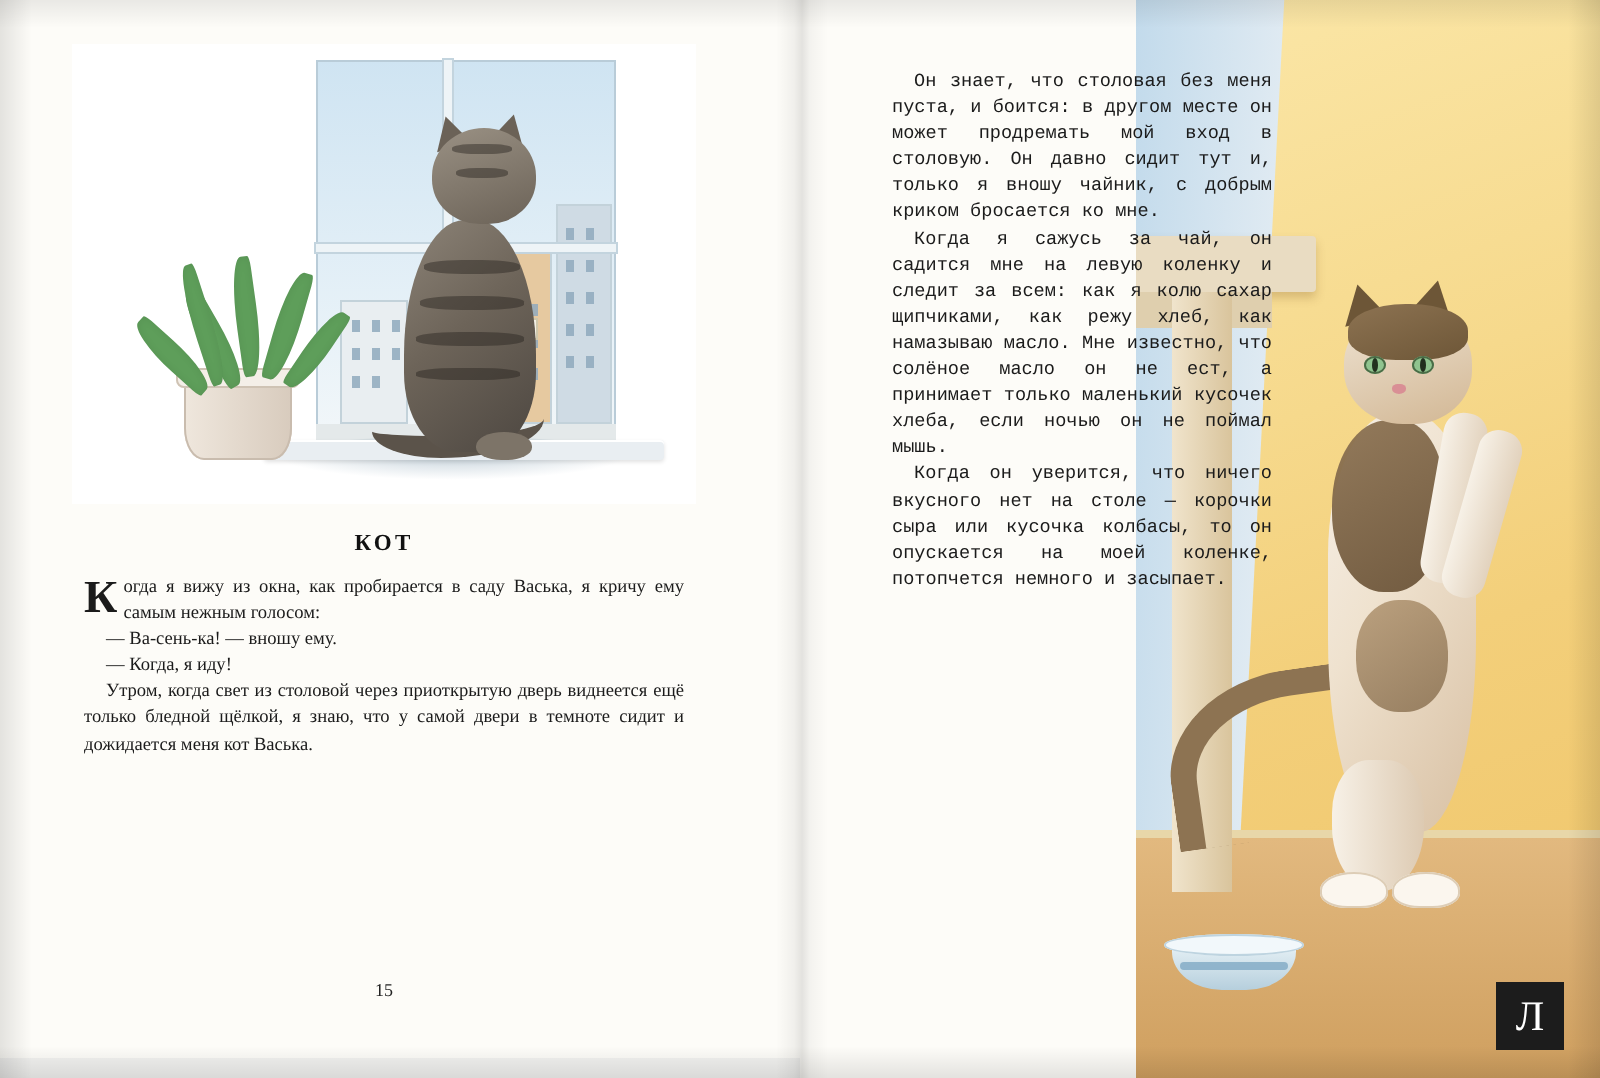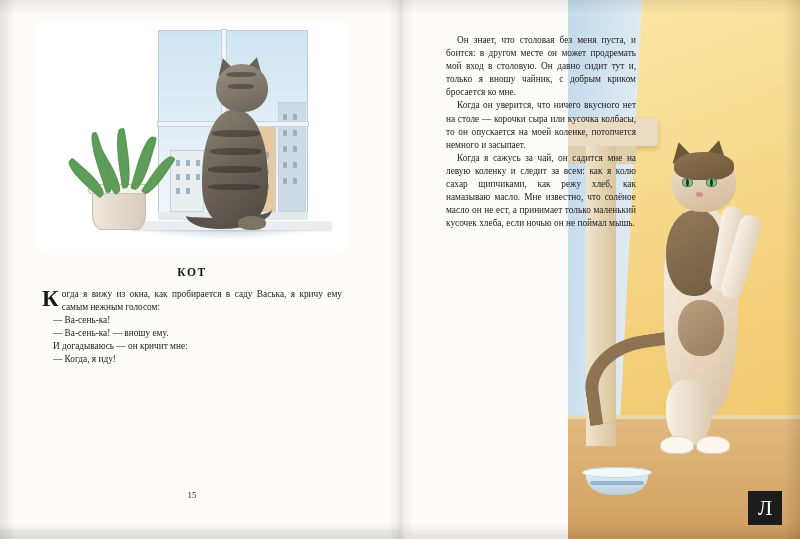--- a/index.html
+++ b/index.html
@@ -65,21 +65,21 @@
     position: absolute;
     font-family: "Liberation Serif", serif;
     font-size: 9.3px;
     line-height: 13.1px;
     color: #1b1b1b;
     text-align: justify;
     text-justify: inter-word;
     hyphens: auto;
   }
   .left .textcol  { left: 42px;  top: 288px; width: 300px; }
-  .right .textcol { left: 46px;  top: 34px;  width: 190px; }
+  .right .textcol { left: 46px;  top: 34px;  width: 190px; font-family: Liberation Mono, monospace; }
 
   .story-title {
     position: absolute;
     left: 42px; top: 266px;
     width: 300px;
     text-align: center;
     font-family: "Liberation Serif", serif;
     font-size: 11.5px;
     letter-spacing: 1.6px;
     font-weight: bold;
@@ -445,24 +445,23 @@
           <div class="stripe" style="left:40px; top:16px; width:30px; height:5px;"></div>
           <div class="stripe" style="left:42px; top:28px; width:26px; height:5px;"></div>
           <div class="paw"></div>
         </div>
       </div>
 
       <div class="story-title">КОТ</div>
 
       <div class="textcol">
         <p class="dropcapline"><span class="dropcap">К</span><span>огда я вижу из окна, как пробирается в саду Васька, я кричу ему самым нежным голосом:</span></p>
-        <p class="para">— Ва-сень-ка!</p>
         <p class="para">— Ва-сень-ка! — вношу ему.</p>
-        <p class="para">И догадываюсь — он кричит мне:</p>
         <p class="para">— Когда, я иду!</p>
+        <p class="para">Утром, когда свет из столовой через приоткрытую дверь виднеется ещё только бледной щёлкой, я знаю, что у самой двери в темноте сидит и дожидается меня кот Васька.</p>
       </div>
 
       <div class="folio">15</div>
     </div>
 
     <div class="page right">
 
       <div class="illo-right">
         <div class="wallpaper-blue"></div>
         <div class="baseboard"></div>
@@ -496,22 +495,22 @@
         </div>
 
         <div class="bowl">
           <div class="rim"></div>
           <div class="band"></div>
         </div>
       </div>
 
       <div class="textcol">
         <p class="para">Он знает, что столовая без меня пуста, и боится: в другом месте он может продремать мой вход в столовую. Он давно сидит тут и, только я вношу чайник, с добрым криком бросается ко мне.</p>
+        <p class="para">Когда я сажусь за чай, он садится мне на левую коленку и следит за всем: как я колю сахар щипчиками, как режу хлеб, как намазываю масло. Мне известно, что солёное масло он не ест, а принимает только маленький кусочек хлеба, если ночью он не поймал мышь.</p>
         <p class="para">Когда он уверится, что ничего вкусного нет на столе — корочки сыра или кусочка колбасы, то он опускается на моей коленке, потопчется немного и засыпает.</p>
-        <p class="para">Когда я сажусь за чай, он садится мне на левую коленку и следит за всем: как я колю сахар щипчиками, как режу хлеб, как намазываю масло. Мне известно, что солёное масло он не ест, а принимает только маленький кусочек хлеба, если ночью он не поймал мышь.</p>
       </div>
     </div>
 
     <div class="gutter"></div>
     <div class="edge-left"></div>
     <div class="edge-right"></div>
     <div class="edge-top"></div>
     <div class="edge-bottom"></div>
   </div>
 

